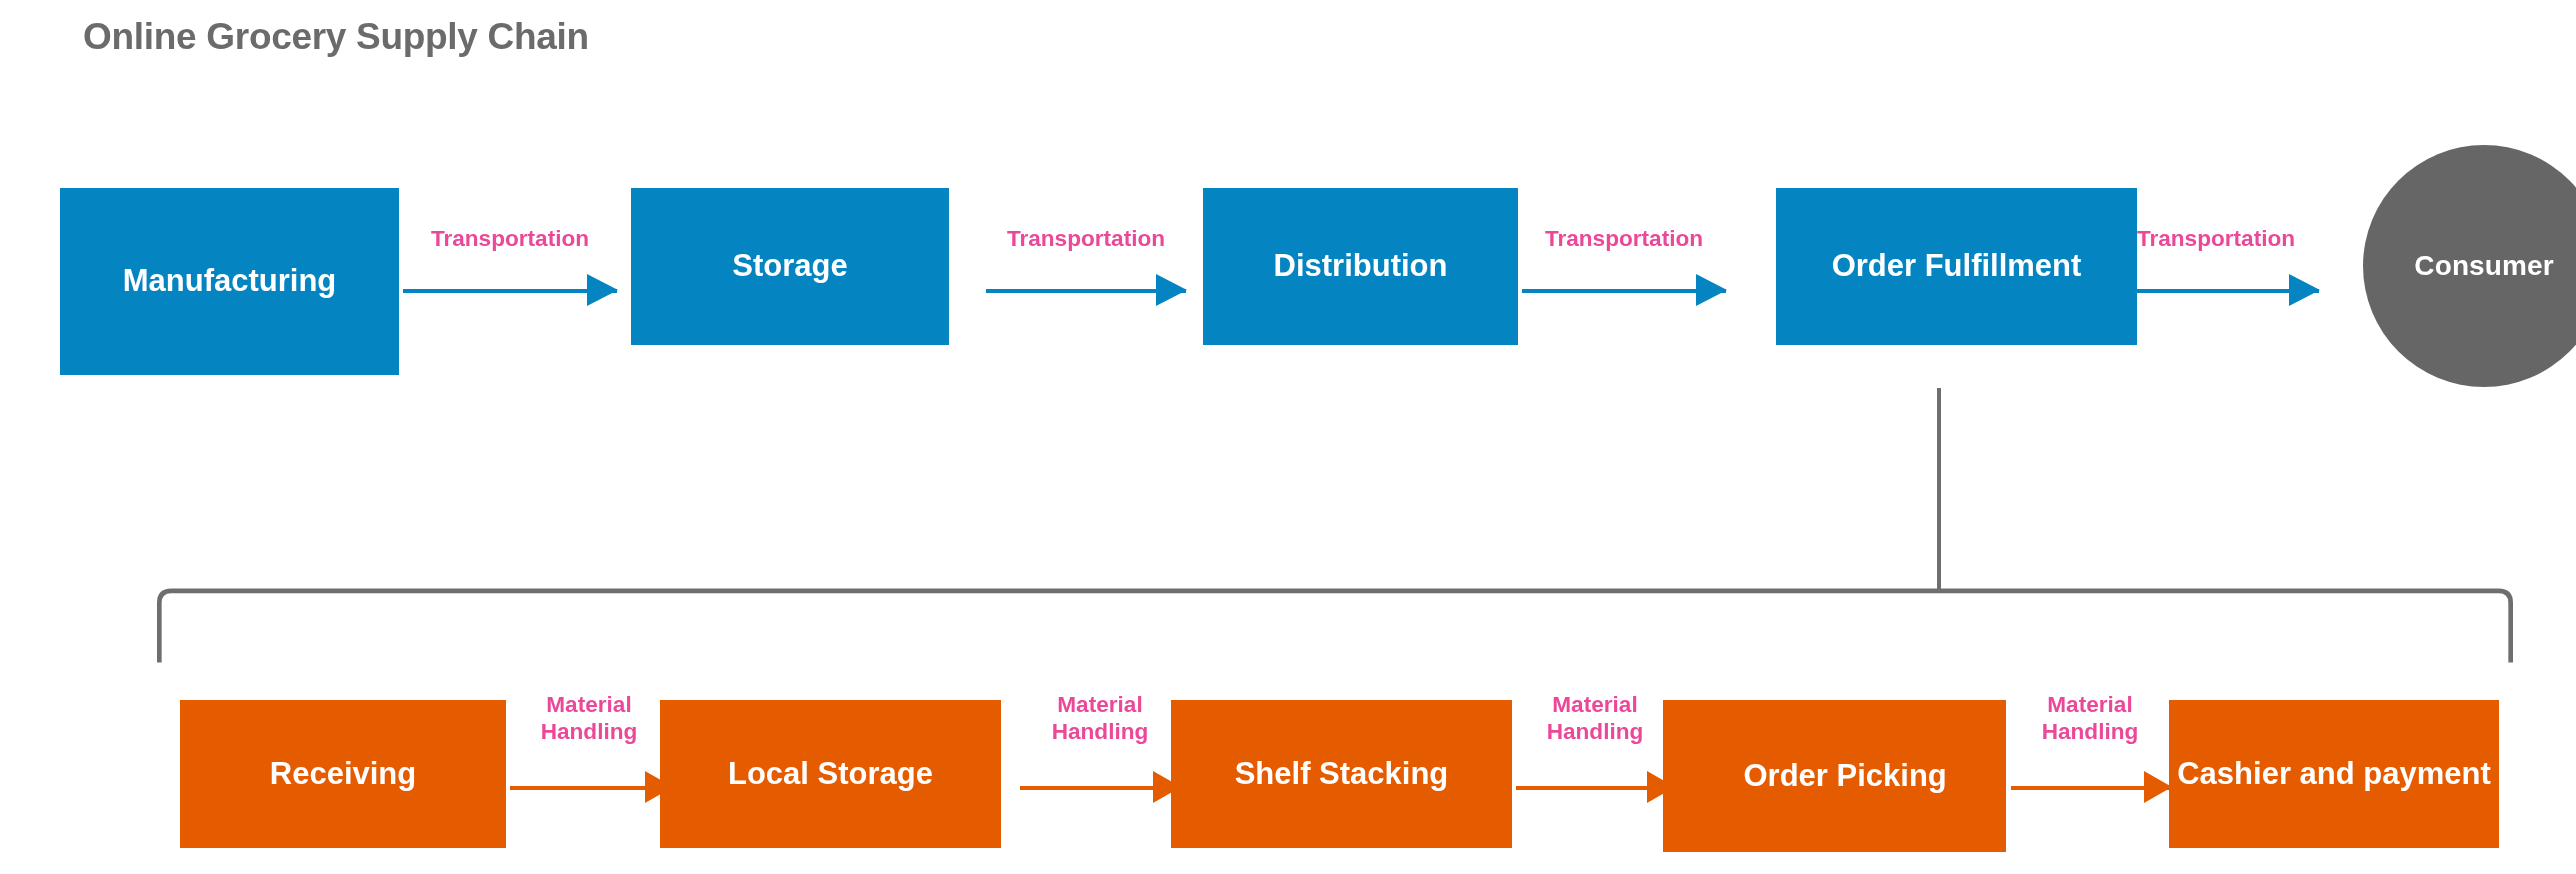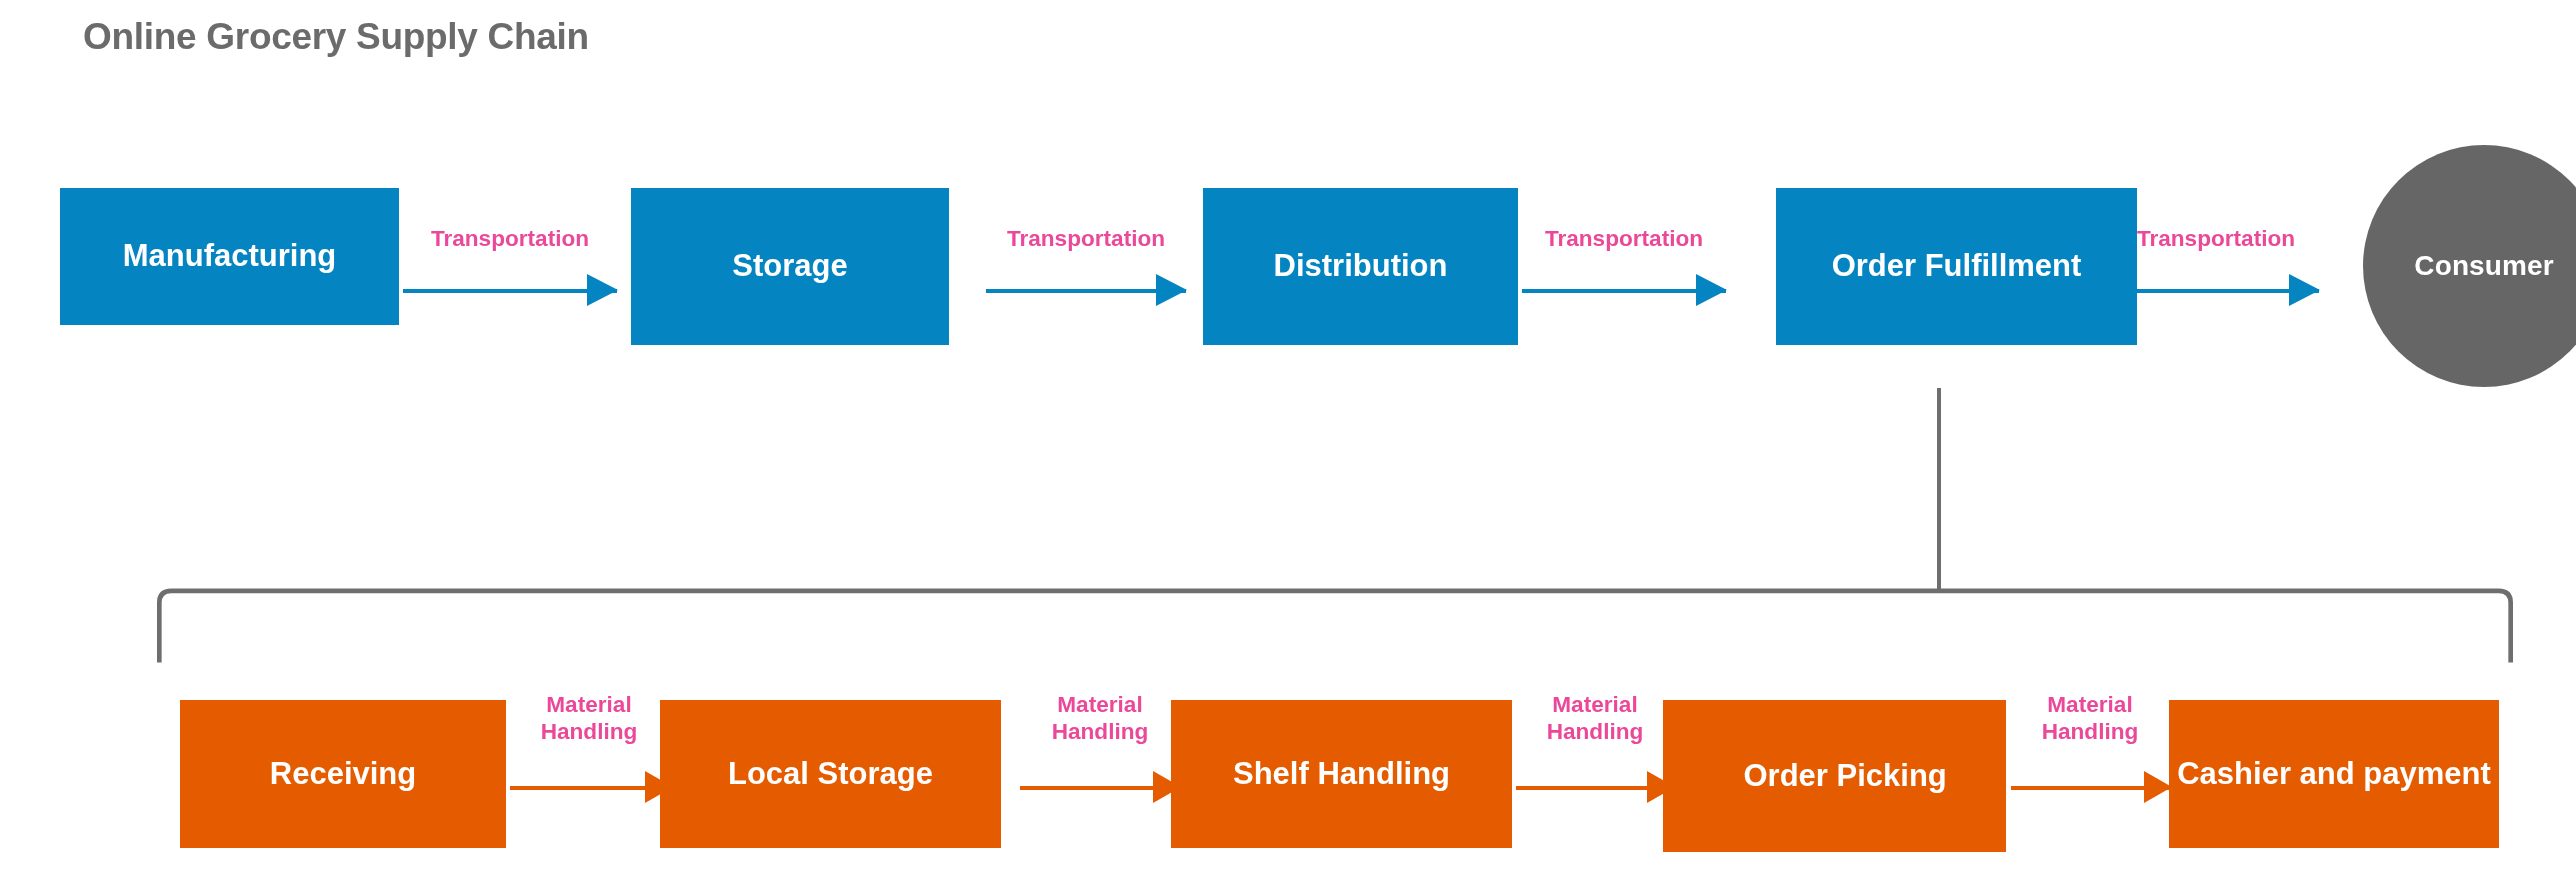--- a/index.html
+++ b/index.html
@@ -102,21 +102,21 @@
     overflow: visible;
   }
 </style>
 </head>
 <body>
 
 <div id="canvas">
 
   <div id="page-title">Online Grocery Supply Chain</div>
 
-  <div class="node blue" style="left:20px; top:188px; width:339px; height:137px;text-align:right;">
+  <div class="node blue" style="left:20px; top:188px; width:339px; height:187px;text-align:right;">
     <span>Manufacturing</span>
   </div>
 
   <div class="arrow blue" style="left:363px; top:289px; width:214px;">
     <div class="shaft"></div>
     <div class="head"></div>
   </div>
   <div class="arrow-label" style="left:363px; top:226px; width:214px;">Transportation</div>
 
   <div class="node blue" style="left:591px; top:188px; width:318px; height:157px;">
@@ -176,21 +176,21 @@
   </div>
 
   <div class="arrow orange" style="left:980px; top:786px; width:160px;">
     <div class="shaft"></div>
     <div class="head"></div>
   </div>
   <div class="arrow-label" style="left:977px; top:692px; width:166px;">Material
 Handling</div>
 
   <div class="node orange" style="left:1131px; top:700px; width:341px; height:148px;">
-    <span>Shelf Handling</span>
+    <span>Shelf Stacking</span>
   </div>
 
   <div class="arrow orange" style="left:1476px; top:786px; width:158px;">
     <div class="shaft"></div>
     <div class="head"></div>
   </div>
   <div class="arrow-label" style="left:1472px; top:692px; width:166px;">Material
 Handling</div>
 
   <div class="node orange" style="left:1623px; top:700px; width:343px; height:152px;padding-left:28px;">

